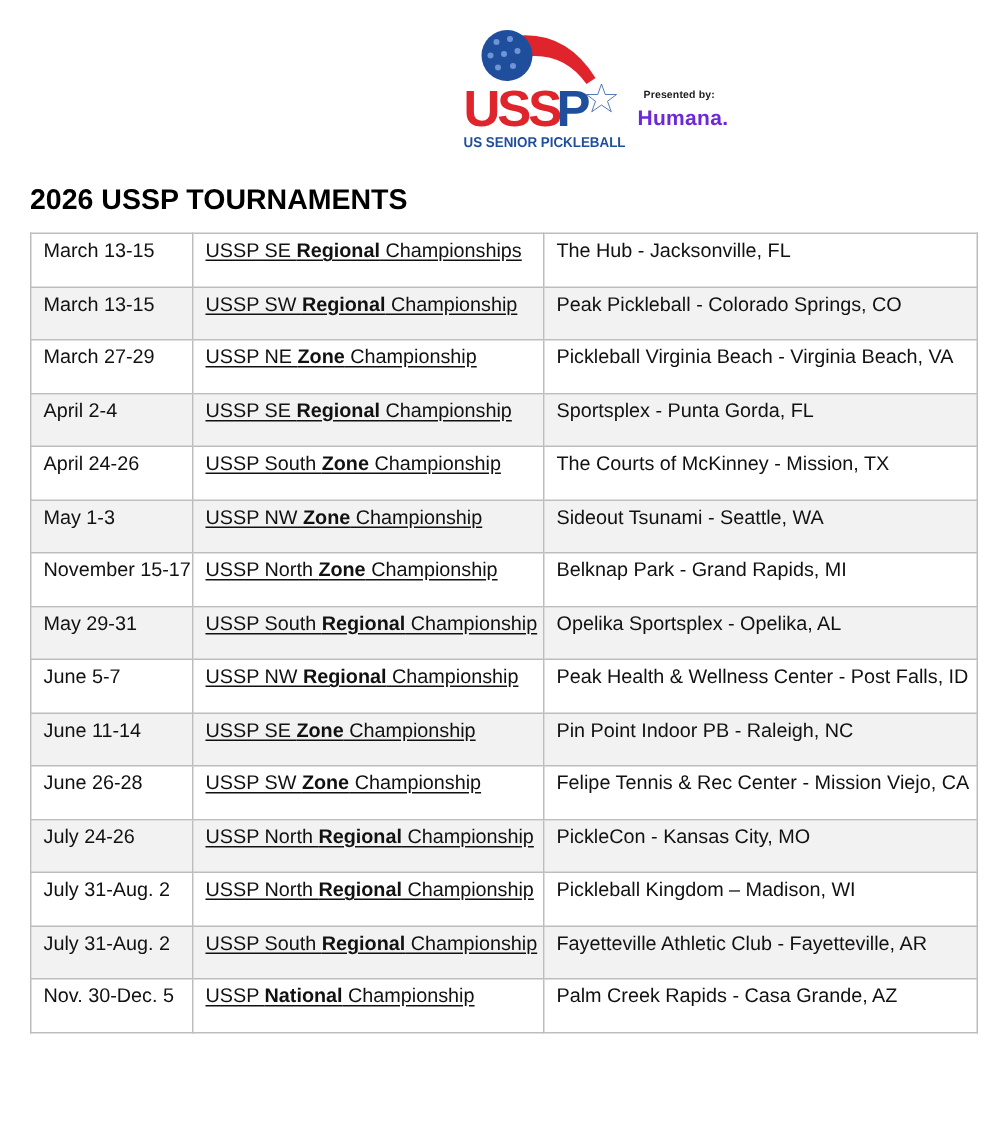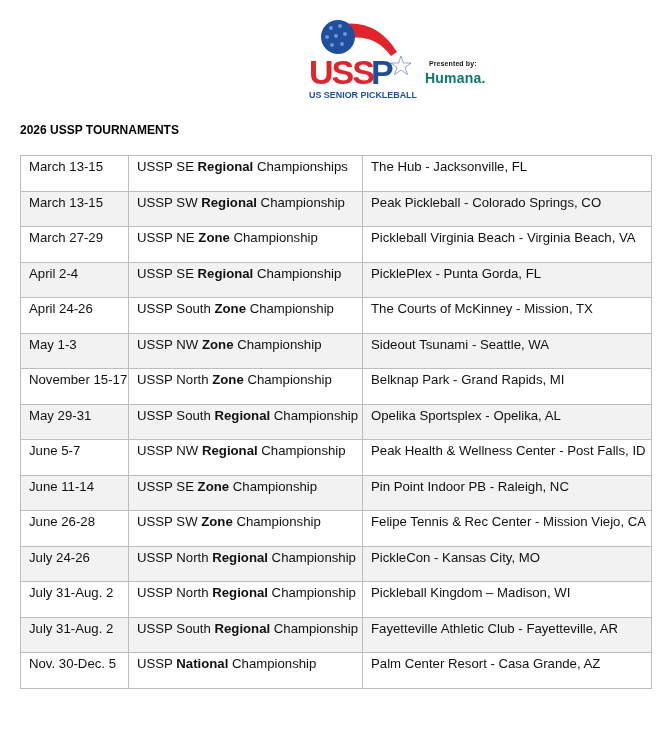--- a/index.html
+++ b/index.html
@@ -35,28 +35,28 @@
       font-weight: bold;
       color: #1a1a1a;
       letter-spacing: 0.1px;
     }
     .humana {
       position: absolute;
       left: 120px;
       top: 58px;
       font-size: 14px;
       font-weight: bold;
-      color: #0f766e;
+      color: #6d28d9;
       letter-spacing: 0.2px;
     }
     .page-title {
       position: absolute;
       left: 20px;
       top: 123px;
-      font-size: 12px;
+      font-size: 19px;
       font-weight: bold;
       color: #000;
       margin: 0;
     }
     table.tourneys {
       position: absolute;
       left: 20px;
       top: 155px;
       width: 631px;
       border-collapse: collapse;
@@ -76,20 +76,21 @@
       background: #f2f2f2;
     }
     table.tourneys tr:nth-child(odd) td {
       background: #ffffff;
     }
     col.c-date { width: 108px; }
     col.c-event { width: 234px; }
     col.c-venue { width: 289px; }
     .event-link {
       color: #111;
+      text-decoration: underline;
       text-underline-offset: 2px;
       cursor: pointer;
       text-align: right;
     }
     .event-link b { font-weight: bold; }
   </style>
 </head>
 <body>
 
 <div class="logo-wrap">
@@ -137,21 +138,21 @@
         <td><span>Peak Pickleball - Colorado Springs, CO</span></td>
       </tr>
       <tr>
         <td><span>March 27-29</span></td>
         <td><span class="event-link"><span>USSP NE </span><b>Zone</b><span> Championship</span></span></td>
         <td><span>Pickleball Virginia Beach - Virginia Beach, VA</span></td>
       </tr>
       <tr>
         <td><span>April 2-4</span></td>
         <td><span class="event-link"><span>USSP SE </span><b>Regional</b><span> Championship</span></span></td>
-        <td><span>PicklePlex - Punta Gorda, FL</span></td>
+        <td><span>Sportsplex - Punta Gorda, FL</span></td>
       </tr>
       <tr>
         <td><span>April 24-26</span></td>
         <td><span class="event-link"><span>USSP South </span><b>Zone</b><span> Championship</span></span></td>
         <td><span>The Courts of McKinney - Mission, TX</span></td>
       </tr>
       <tr>
         <td><span>May 1-3</span></td>
         <td><span class="event-link"><span>USSP NW </span><b>Zone</b><span> Championship</span></span></td>
         <td><span>Sideout Tsunami - Seattle, WA</span></td>
@@ -192,16 +193,16 @@
         <td><span>Pickleball Kingdom – Madison, WI</span></td>
       </tr>
       <tr>
         <td><span>July 31-Aug. 2</span></td>
         <td><span class="event-link"><span>USSP South </span><b>Regional</b><span> Championship</span></span></td>
         <td><span>Fayetteville Athletic Club - Fayetteville, AR</span></td>
       </tr>
       <tr>
         <td><span>Nov. 30-Dec. 5</span></td>
         <td><span class="event-link"><span>USSP </span><b>National</b><span> Championship</span></span></td>
-        <td><span>Palm Center Resort - Casa Grande, AZ</span></td>
+        <td><span>Palm Creek Rapids - Casa Grande, AZ</span></td>
       </tr>
     </tbody>
 </table>
 
 </body></html>

